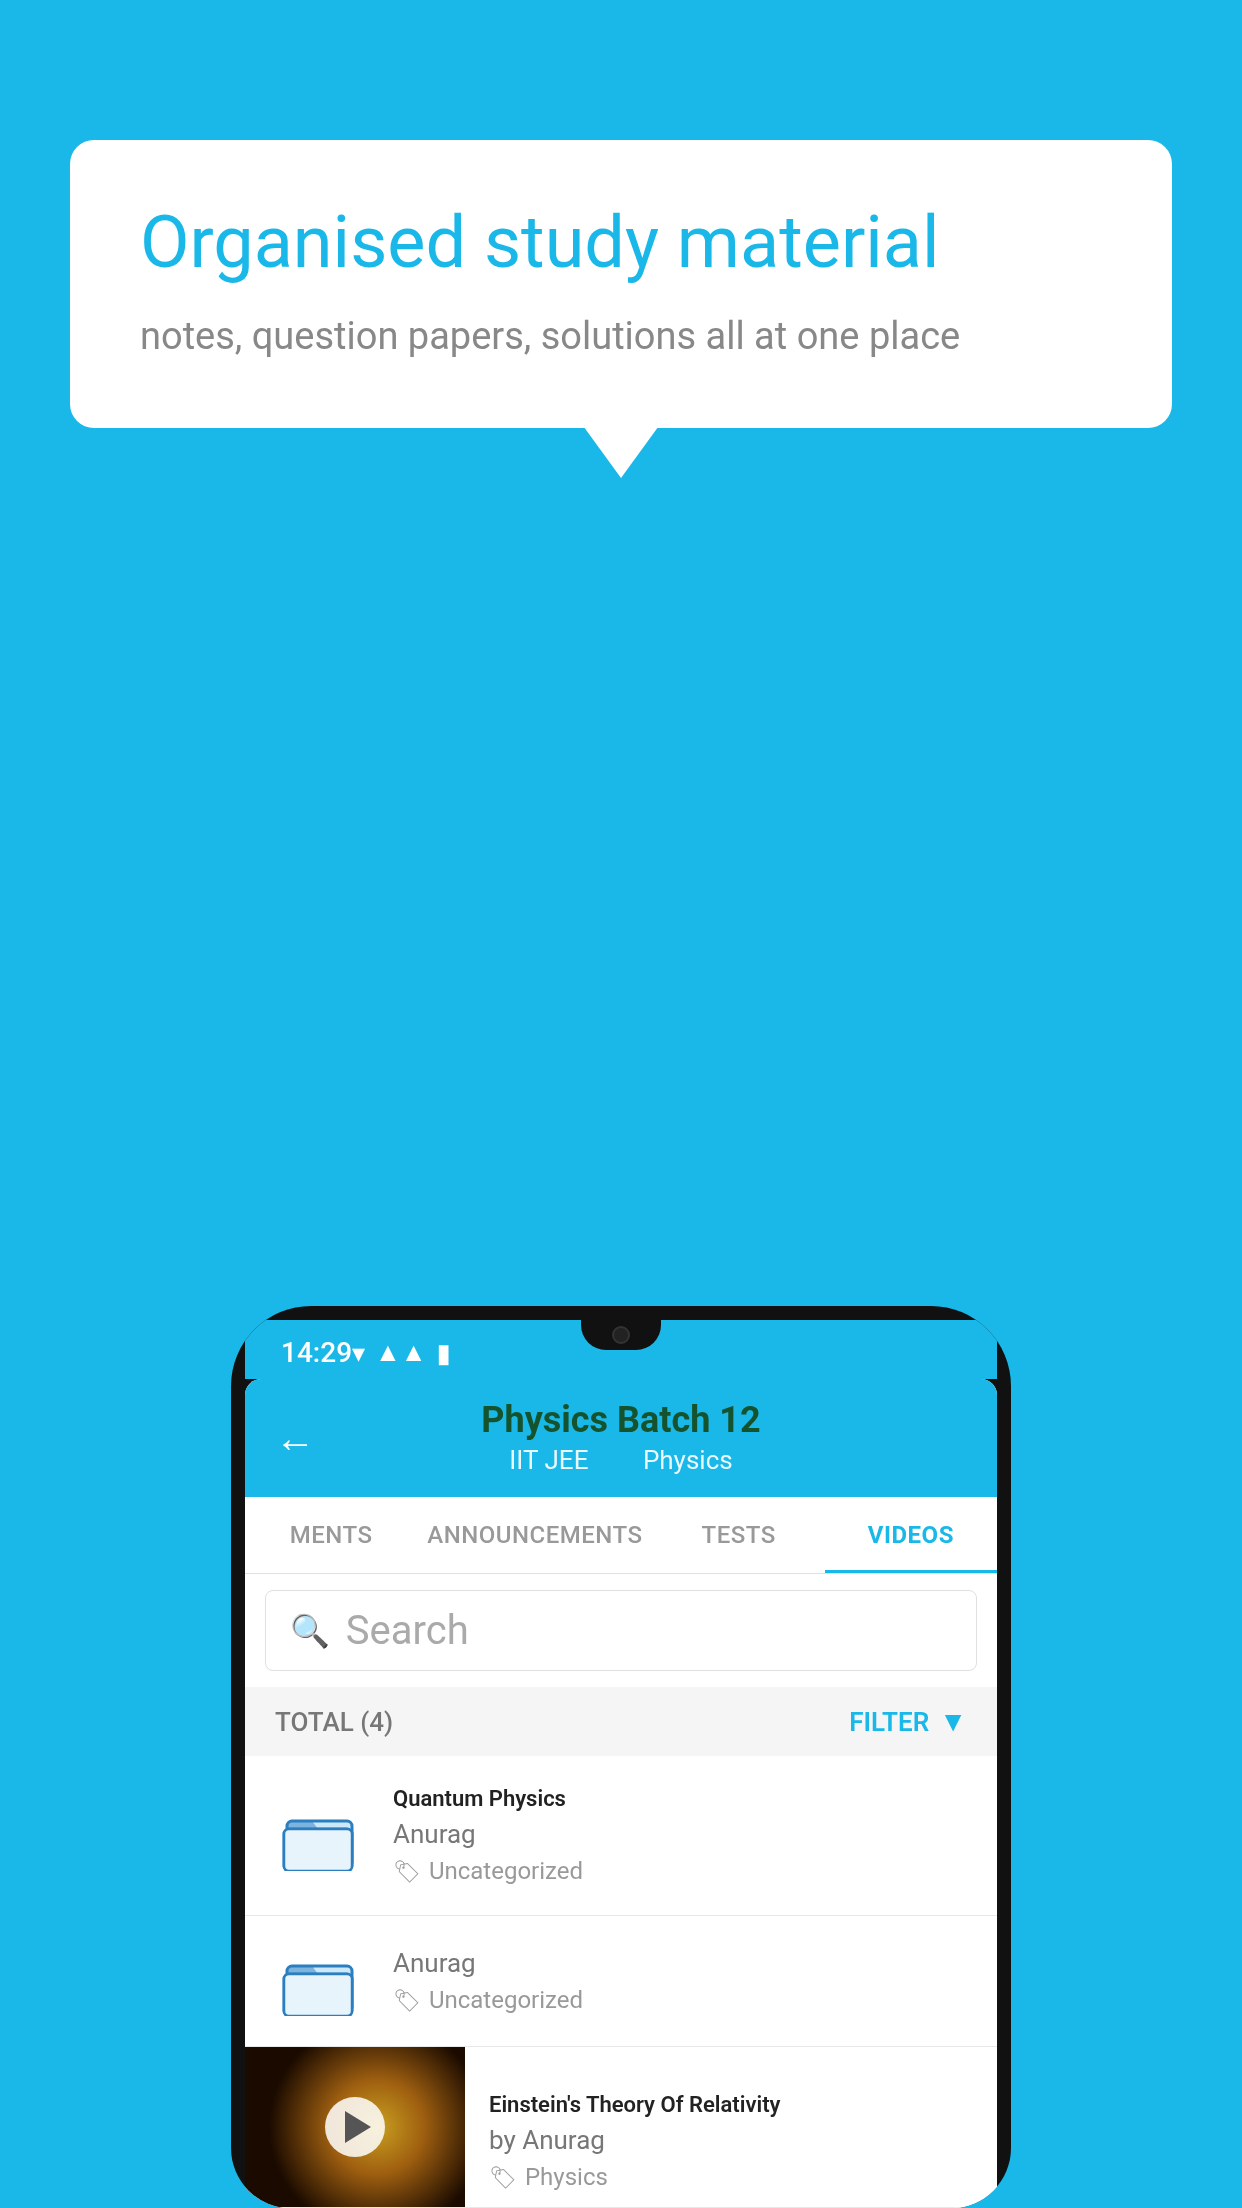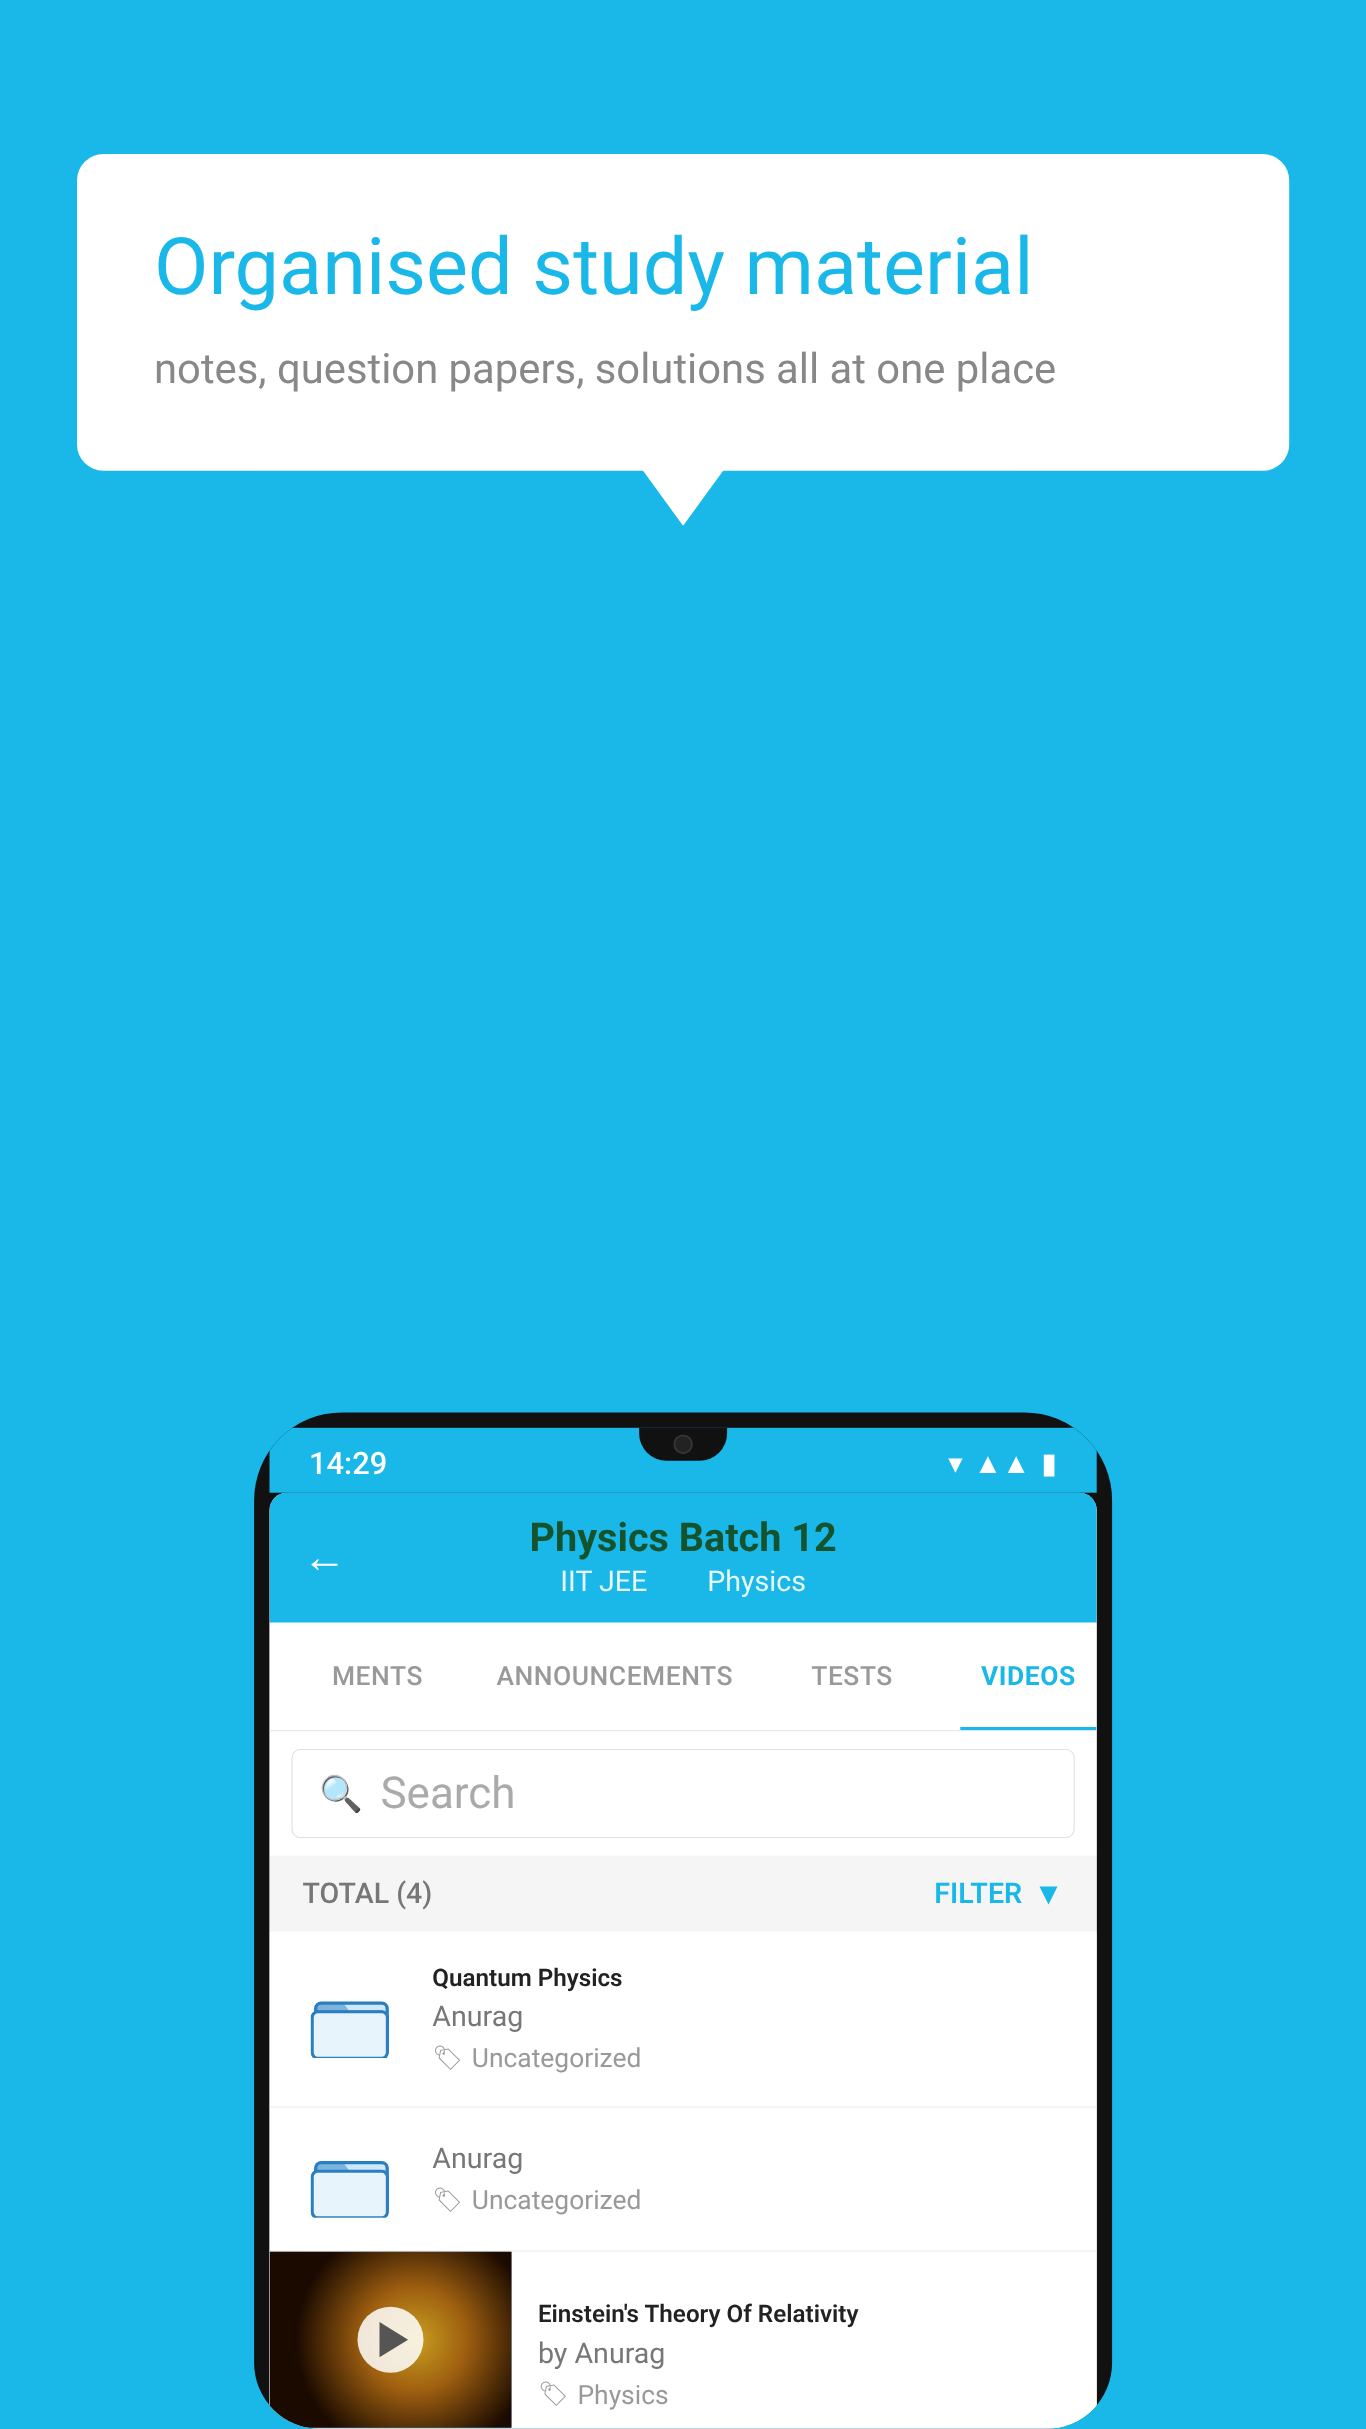--- a/index.html
+++ b/index.html
@@ -69,21 +69,20 @@
       border-radius: 80px 80px 60px 60px;
       padding: 14px 14px 0;
       position: relative;
       overflow: hidden;
     }
 
     
     .phone-top-bar {
       background: #1ab8e8;
       display: flex;
-      justify-content: space-between;
       align-items: center;
       padding: 16px 36px 10px;
       position: relative;
     }
 
     .phone-time {
       color: white;
       font-size: 28px;
       font-weight: 500;
     }
@@ -159,29 +158,28 @@
     
     .tabs-bar {
       background: white;
       display: flex;
       border-bottom: 1px solid #e0e0e0;
       overflow: hidden;
     }
 
     .tab-item {
       flex: 1;
-      padding: 35px 10px;
+      padding: 24px 10px;
       text-align: center;
       font-size: 24px;
       font-weight: 500;
       color: #999;
       letter-spacing: 0.5px;
       position: relative;
       cursor: pointer;
-      margin-left: 36px;
     }
 
     .tab-item.active {
       color: #1ab8e8;
       font-weight: 700;
     }
 
     .tab-item.active::after {
       content: '';
       position: absolute;

